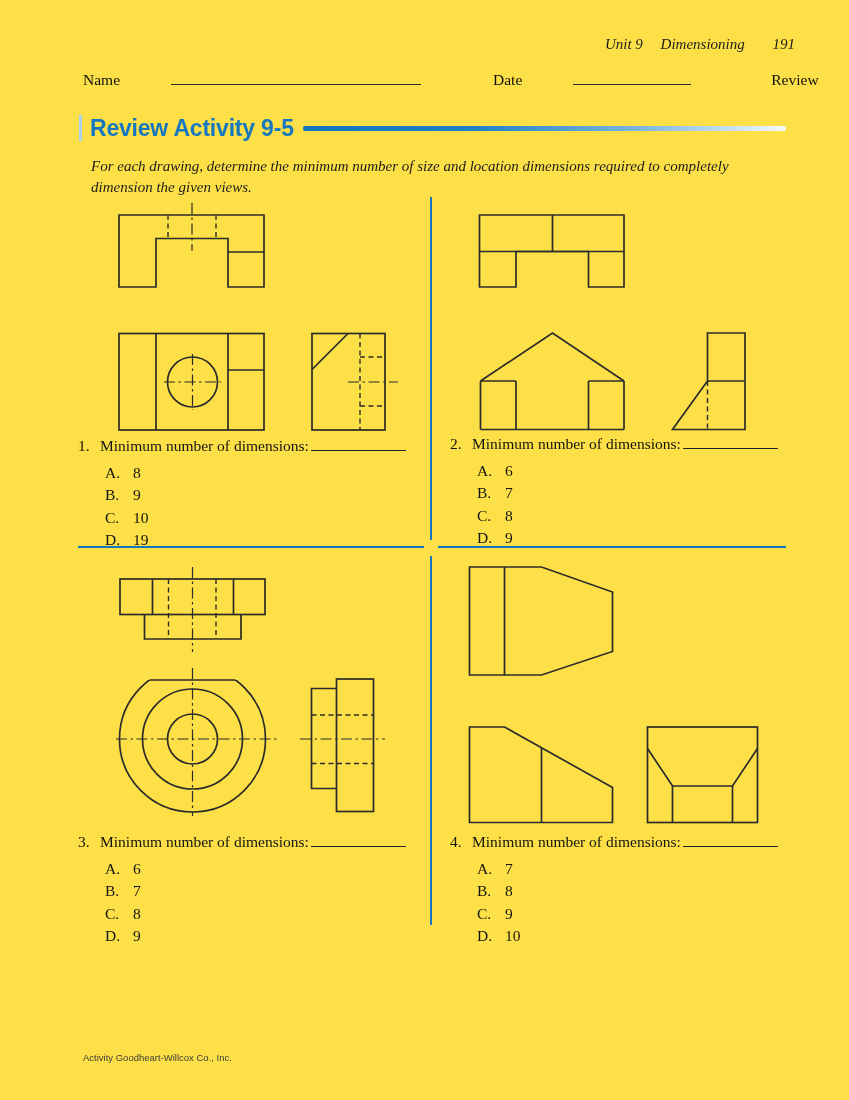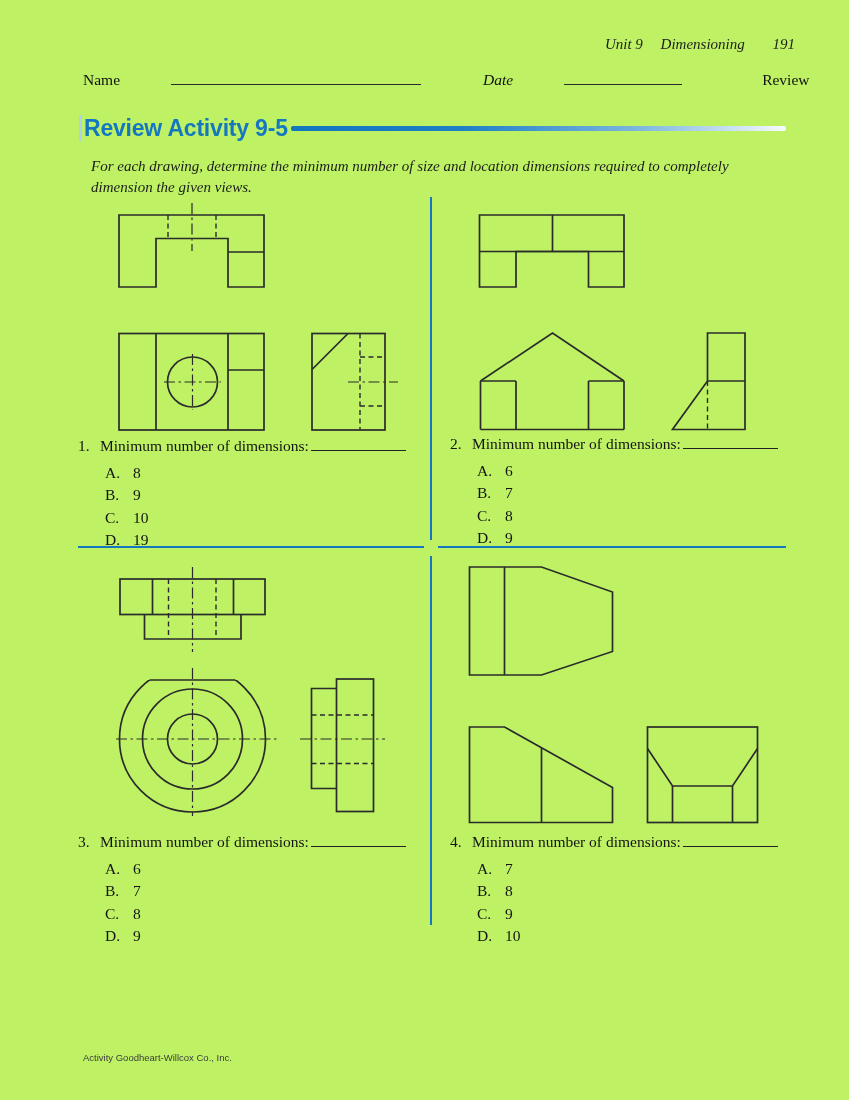--- a/index.html
+++ b/index.html
@@ -1,46 +1,46 @@
 <!DOCTYPE html>
 <html style="--accent: #1577c0; --line: #2b2b2b;"><head>
 <meta charset="utf-8">
 <style>
   :root{
     --accent:#1577c0;
     --line:#2b2b2b;
   }
   html,body{margin:0;padding:0;background:#e8e8e8;}
   .page{
-    position:relative;width:849px;height:1100px;background:#bef264;
+    position:relative;width:849px;height:1100px;background:#fde047;
     margin:0 auto;overflow:hidden;
     font-family:"Liberation Serif", serif;color:#161616;
   }
   
   .header-meta{
     position:absolute;top:36px;right:54px;
     font-style:italic;font-size:15px;color:#1d1d1d;white-space:nowrap;
   }
   .header-meta .sect{margin-left:14px;}
   .header-meta .pnum{margin-left:24px;}
   
   .name-row{
     position:absolute;left:83px;top:69px;width:705px;
     display:flex;align-items:baseline;font-size:15.5px;color:#111;gap:47px;
   }
   .blank{display:inline-block;border-bottom:1.2px solid #2a2a2a;height:15px;flex:none;margin-left:4px;}
   .blank-name{width:250px;}
   .blank-date{width:118px;margin-right:0;}
   .blank-class{width:148px;}
-  .gap-a{margin-left:15px;font-style:italic;}
+  .gap-a{margin-left:25px;}
   .gap-b{margin-left:33px;}
   
   .title-row{
     position:absolute;left:79px;top:113px;width:707px;height:30px;
-    display:flex;align-items:center;
+    display:flex;align-items:center;gap:6px;
   }
   .title-tick{width:3px;height:26px;background:#aed2ec;flex:none;margin-right:2px;}
   .title-row h1{
     margin:0;font-family:"Liberation Sans", sans-serif;font-weight:bold;
     font-size:23px;letter-spacing:-0.2px;color:var(--accent);white-space:nowrap;
   }
   .title-rule{
     flex:1;height:5px;margin-left:3px;border-radius:2px;
     background:linear-gradient(to right,#1276bf 0%,#1e80c6 35%,#7db6de 70%,#d9eaf7 93%,#f6fbfe 100%);
   }

